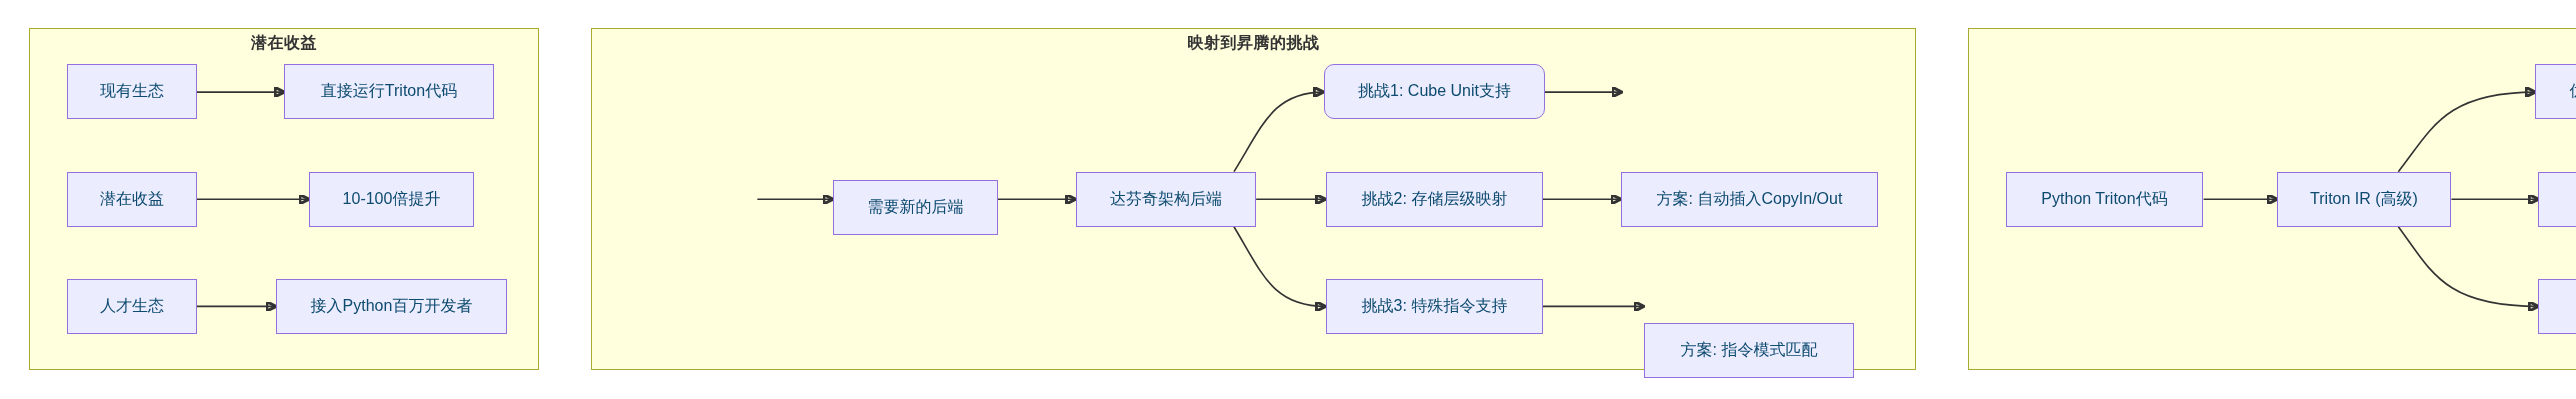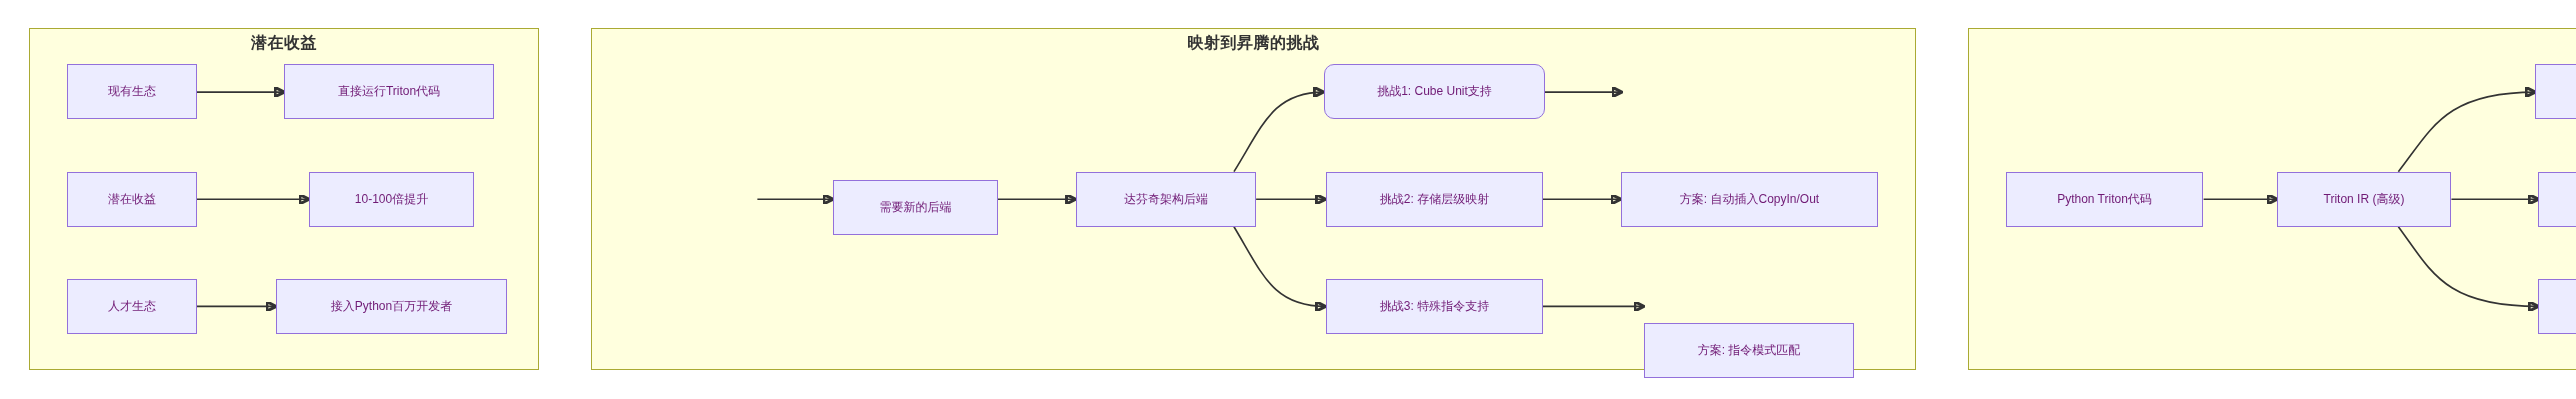--- a/index.html
+++ b/index.html
@@ -31,22 +31,22 @@
     letter-spacing: 0.5px;
   }
   .node {
     position: absolute;
     background: #ECECFF;
     border: 1.5px solid #9370DB;
     box-sizing: border-box;
     display: flex;
     align-items: center;
     justify-content: center;
-    font-size: 12px;
-    color: #701a75;
+    font-size: 16px;
+    color: #0c4a6e;
     white-space: nowrap;
     z-index: 2;
   }
   svg.edges {
     position: absolute;
     left: 0;
     top: 0;
     z-index: 1;
     pointer-events: none;
   }

